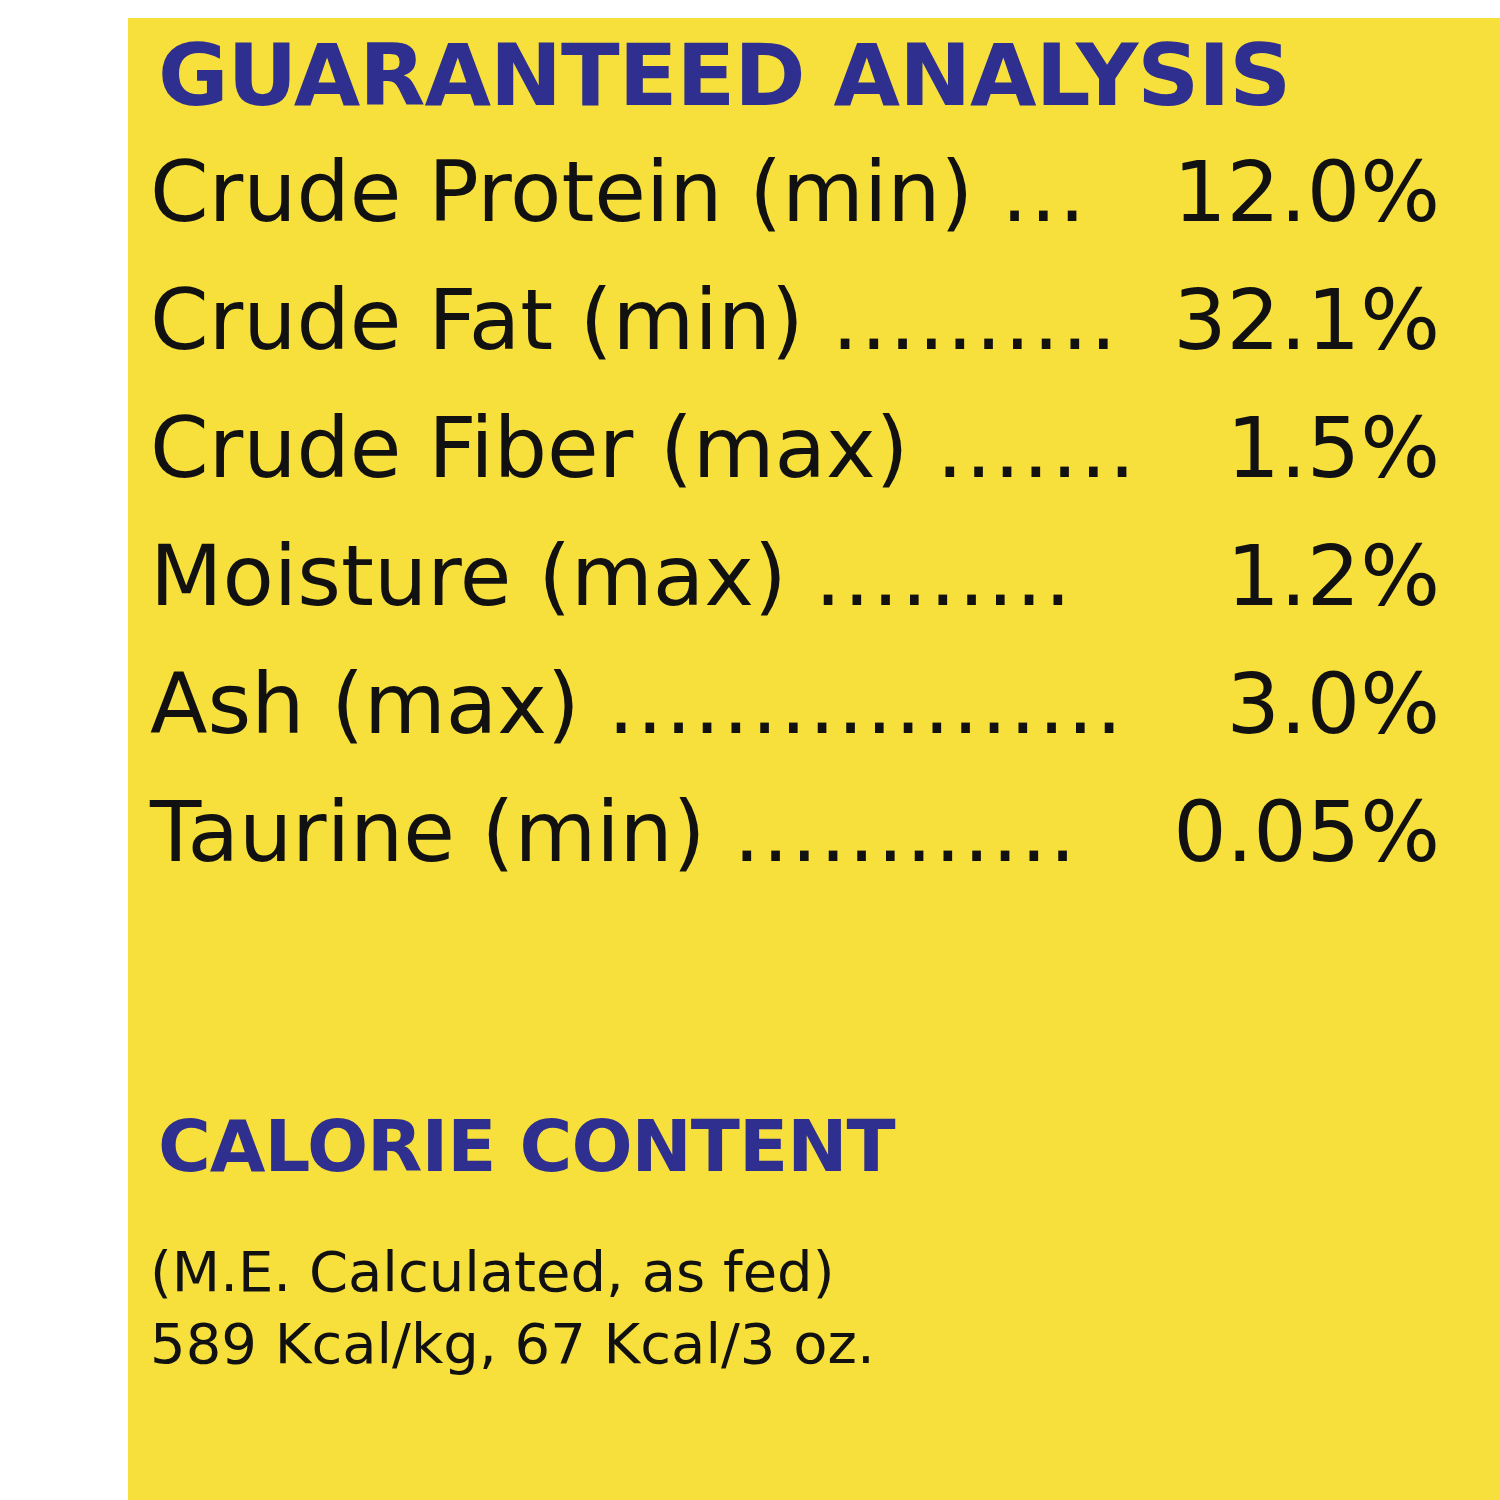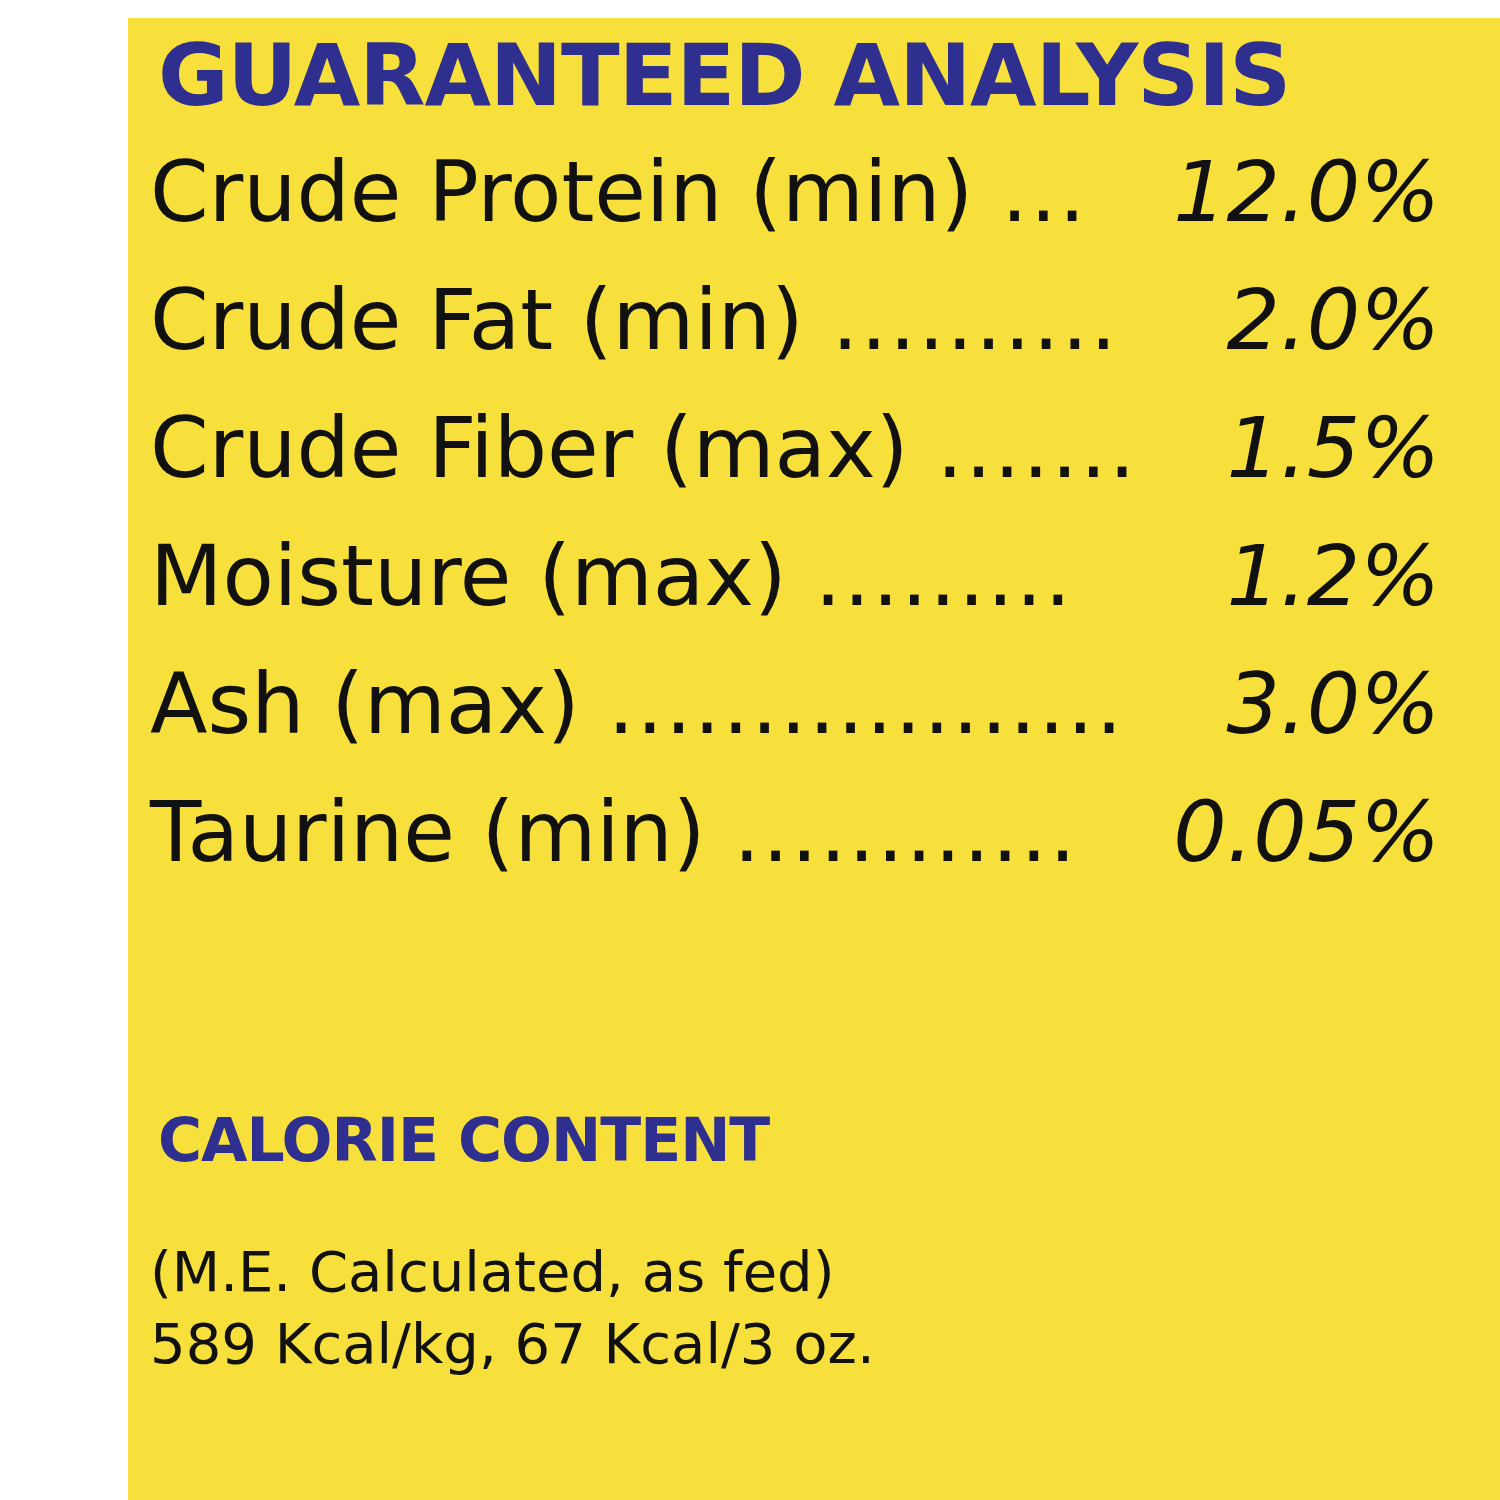--- a/index.html
+++ b/index.html
@@ -81,27 +81,26 @@
     flex: 1 1 auto;
     overflow: hidden;
     white-space: nowrap;
     margin: 0 4px;
     text-align: left;
     letter-spacing: 2px;
   }
   .ga-value {
     flex: 0 0 auto;
     text-align: right;
-    font-style: italic;
   }
   #calorie-heading {
     position: absolute;
     left: 30px;
     top: 1092px;
-    font-size: 60px;
+    font-size: 72px;
   }
   .calorie-lines {
     position: absolute;
     left: 22px;
     top: 1218px;
     width: 1320px;
   }
   .calorie-line {
     font-size: 56px;
     color: #111111;
@@ -121,21 +120,21 @@
 
       <div class="ga-row">
         <span class="ga-name">Crude Protein (min)</span>
         <span class="ga-dots">...</span>
         <span class="ga-value">12.0%</span>
       </div>
 
       <div class="ga-row">
         <span class="ga-name">Crude Fat (min)</span>
         <span class="ga-dots">..........</span>
-        <span class="ga-value">2.0%</span>
+        <span class="ga-value">32.1%</span>
       </div>
 
       <div class="ga-row">
         <span class="ga-name">Crude Fiber (max)</span>
         <span class="ga-dots">.......</span>
         <span class="ga-value">1.5%</span>
       </div>
 
       <div class="ga-row">
         <span class="ga-name">Moisture (max)</span>

